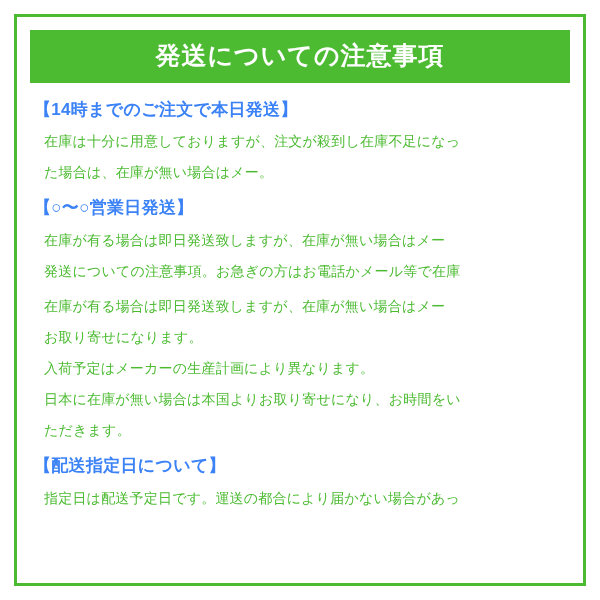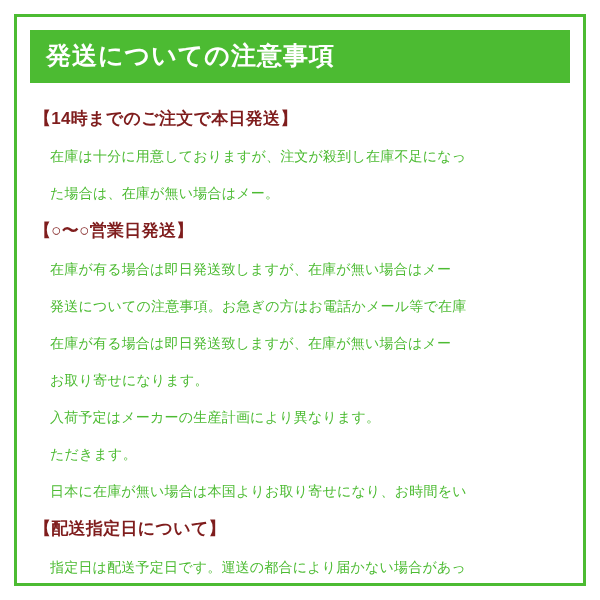--- a/index.html
+++ b/index.html
@@ -40,48 +40,49 @@
   }
   .title-bar {
     background: #4cbb32;
     color: #ffffff;
     font-weight: bold;
     font-size: 25px;
     letter-spacing: 1px;
     padding: 12px 16px 13px 16px;
     box-sizing: border-box;
     line-height: 1.1;
+    text-align: center;
   }
   .sections {
     padding: 12px 4px 0 4px;
   }
   .section {
     margin-bottom: 14px;
   }
   .section:last-child {
     margin-bottom: 0;
     font-family: Liberation Serif, serif;
   }
   .sec-head {
-    color: #7f1d1d;
+    color: #3b82f6;
     font-weight: bold;
     font-size: 17px;
     line-height: 1.35;
-    margin: 13px 0 2px 0;
+    margin: 4px 0 2px 0;
     letter-spacing: 0.3px;
   }
   .sec-body {
     color: #4cbb32;
     font-size: 14px;
     line-height: 1.5;
     margin: 0;
     letter-spacing: 0.2px;
   }
   .sec-body p {
-    margin: 16px;
+    margin: 10px;
   }
 </style>
 </head>
 <body>
 
 <div class="page">
   <div class="outer-frame"></div>
   <div class="content">
 
     <div class="title-bar">発送についての注意事項</div>
@@ -102,22 +103,22 @@
           <p>在庫が有る場合は即日発送致しますが、在庫が無い場合はメー</p>
           <p>発送についての注意事項。お急ぎの方はお電話かメール等で在庫</p>
         </div>
       </div>
 
       <div class="section">
         <div class="sec-body">
           <p>在庫が有る場合は即日発送致しますが、在庫が無い場合はメー</p>
           <p>お取り寄せになります。</p>
           <p>入荷予定はメーカーの生産計画により異なります。</p>
+          <p>日本に在庫が無い場合は本国よりお取り寄せになり、お時間をい</p>
           <p>ただきます。</p>
-          <p>日本に在庫が無い場合は本国よりお取り寄せになり、お時間をい</p>
         </div>
       </div>
 
       <div class="section">
         <div class="sec-head">【配送指定日について】</div>
         <div class="sec-body">
           <p>指定日は配送予定日です。運送の都合により届かない場合があっ</p>
         </div>
       </div>
 

